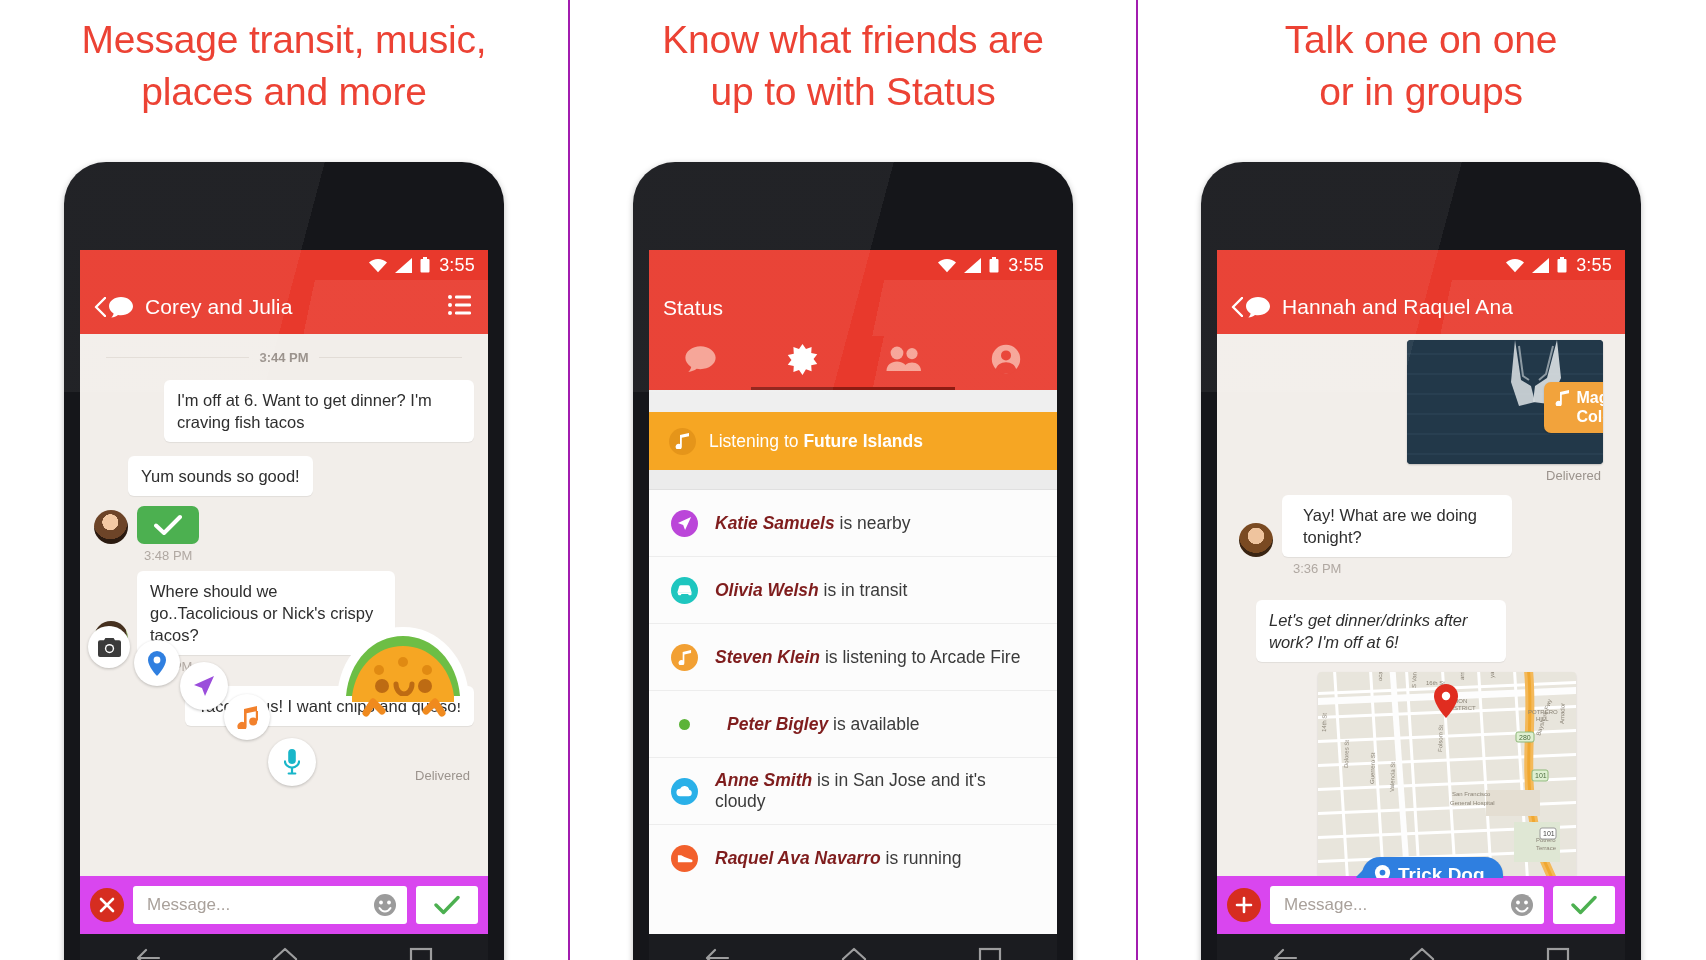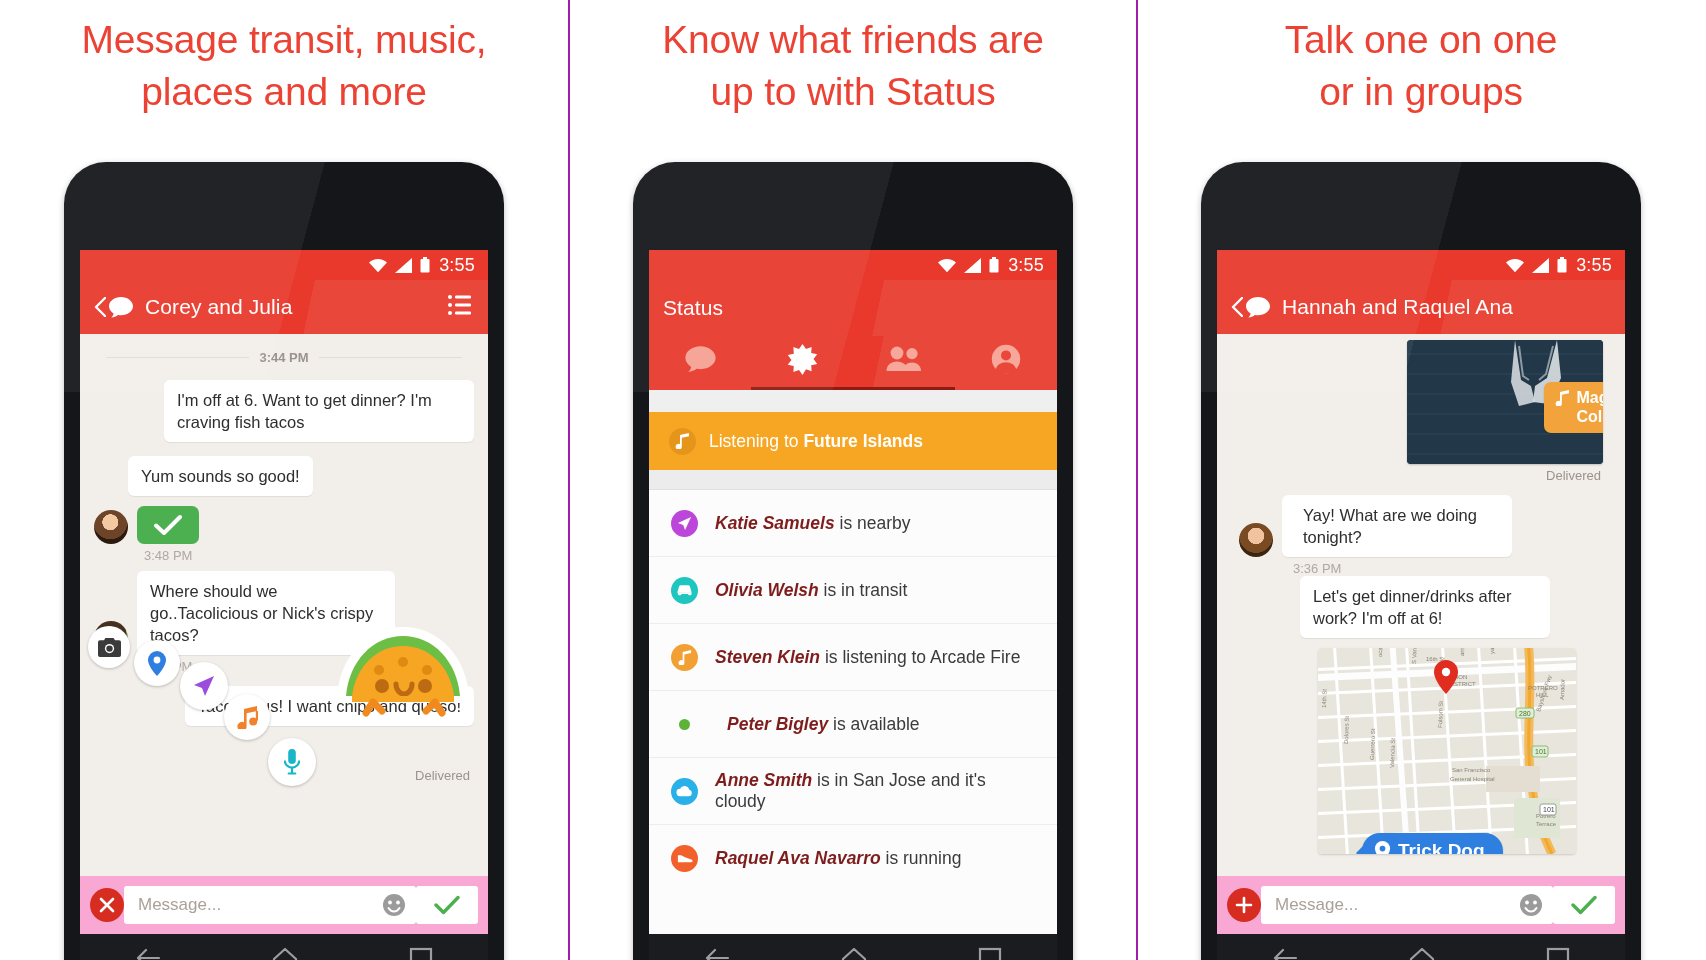--- a/index.html
+++ b/index.html
@@ -130,22 +130,22 @@
     background:#fff; box-shadow:0 1px 3px rgba(0,0,0,.22);
     display:flex; align-items:center; justify-content:center;
   }
 
   
   .taco{ position:absolute; }
 
   
   .compose{
     position:absolute; left:0; right:0; bottom:48px; height:58px;
-    background:#f9a8d4;
-    display:flex; align-items:center; padding:0 10px;
+    background:#d946ef;
+    display:flex; align-items:center; gap:9px; padding:0 10px;
   }
   .compose .closebtn{
     width:34px;height:34px;border-radius:50%;background:#d62d20;
     display:flex;align-items:center;justify-content:center;flex:0 0 34px;
   }
   .compose .field{
     flex:1; height:38px; background:#fff; border-radius:3px;
     display:flex; align-items:center; padding:0 10px 0 14px;
     color:#a9a19b; font-size:17px;
   }
@@ -595,21 +595,21 @@
             </div>
           </div>
           <div class="delivered" style="padding-right:24px;">Delivered</div>
 
           <div class="row" style="margin-top:12px;padding-left:22px;">
             <div class="avatar" style="background:radial-gradient(circle at 50% 38%, #efc49e 0 30%, #7a4a22 31% 62%, #3a2412 63%);"></div>
             <div class="bubble" style="max-width:230px;padding-left:21px;">Yay! What are we doing tonight?</div>
           </div>
           <div class="stamp" style="padding-left:76px;">3:36 PM</div>
 
-          <div class="row" style="margin-top:0;padding-left:83px;">
+          <div class="row" style="margin-top:24px;padding-left:39px;font-style:italic;">
             <div class="bubble" style="max-width:250px;">Let's get dinner/drinks after work? I'm off at 6!</div>
           </div>
 
           <div class="row" style="margin-top:10px;padding-left:66px;position:relative;justify-content:center;">
             <div class="mapcard">
               <svg width="258" height="206" viewBox="0 0 258 206">
                 <rect width="258" height="206" fill="#efece4"></rect>
                 <rect x="0" y="0" width="258" height="206" fill="#e8e5dc"></rect>
                 <g stroke="#ffffff" stroke-width="3">
                   <path d="M-10 22 L270 10 M-10 46 L270 34 M-10 70 L270 58 M-10 94 L270 82 M-10 118 L270 106 M-10 142 L270 130 M-10 166 L270 154 M-10 190 L270 178"></path>

